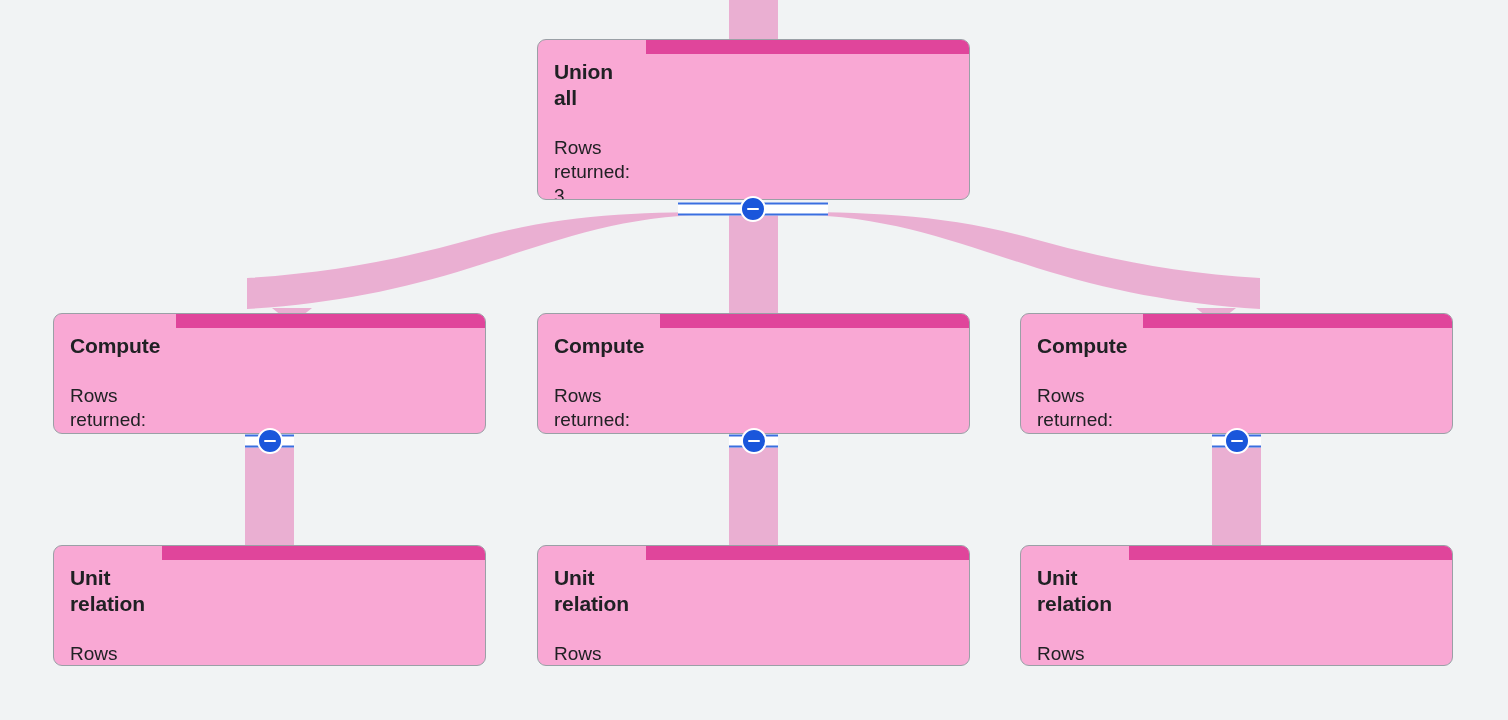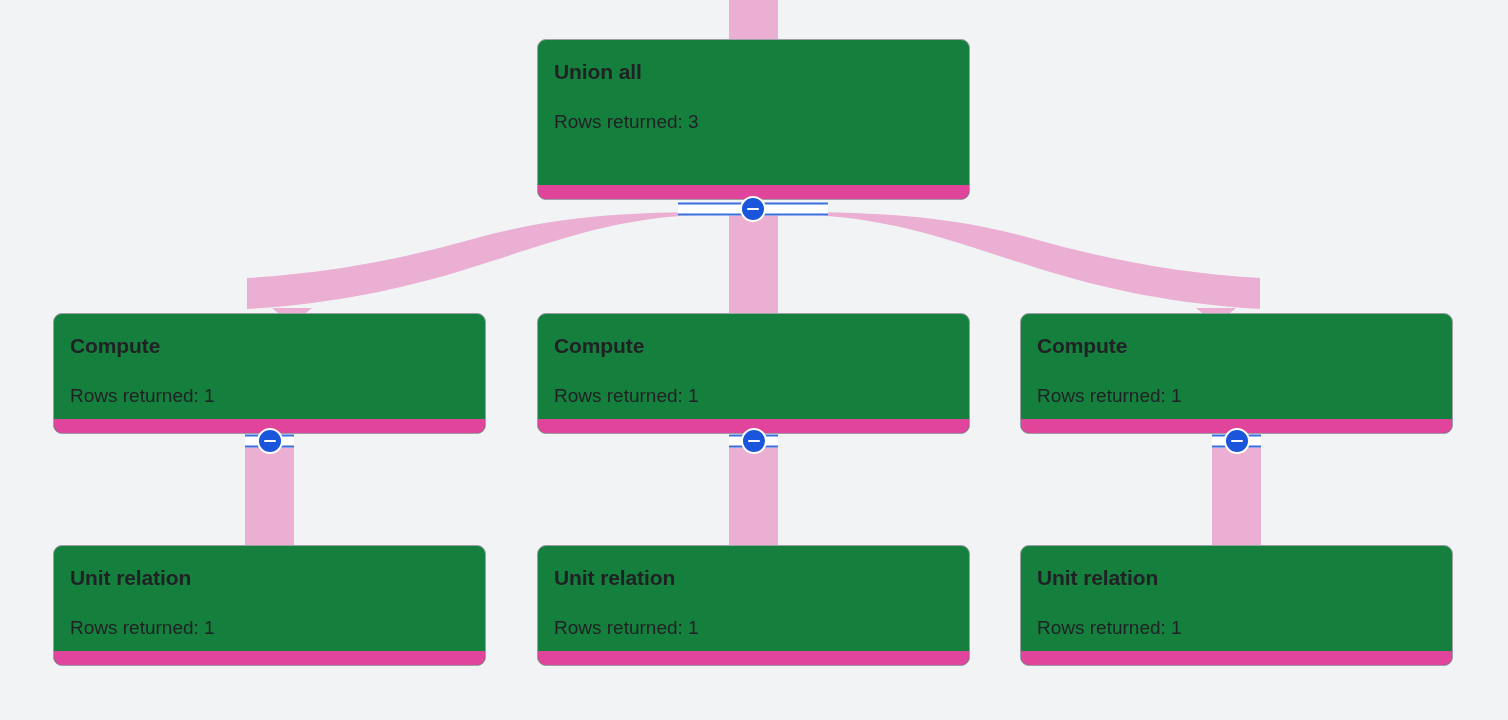--- a/index.html
+++ b/index.html
@@ -26,26 +26,26 @@
     width: 1508px;
     height: 720px;
     z-index: 1;
     pointer-events: none;
   }
 
   
   .node {
     position: absolute;
     z-index: 3;
-    background: #15803d;
+    background: #f9a8d4;
     border: 1px solid #9aa0a6;
     border-radius: 9px;
     overflow: hidden;
     display: flex;
-    flex-direction: column;
+    flex-direction: row;
   }
 
   .node-body {
     flex: 1 1 auto;
     padding: 19px 16px 0 16px;
   }
 
   .node-title {
     font-size: 21px;
     line-height: 26px;

